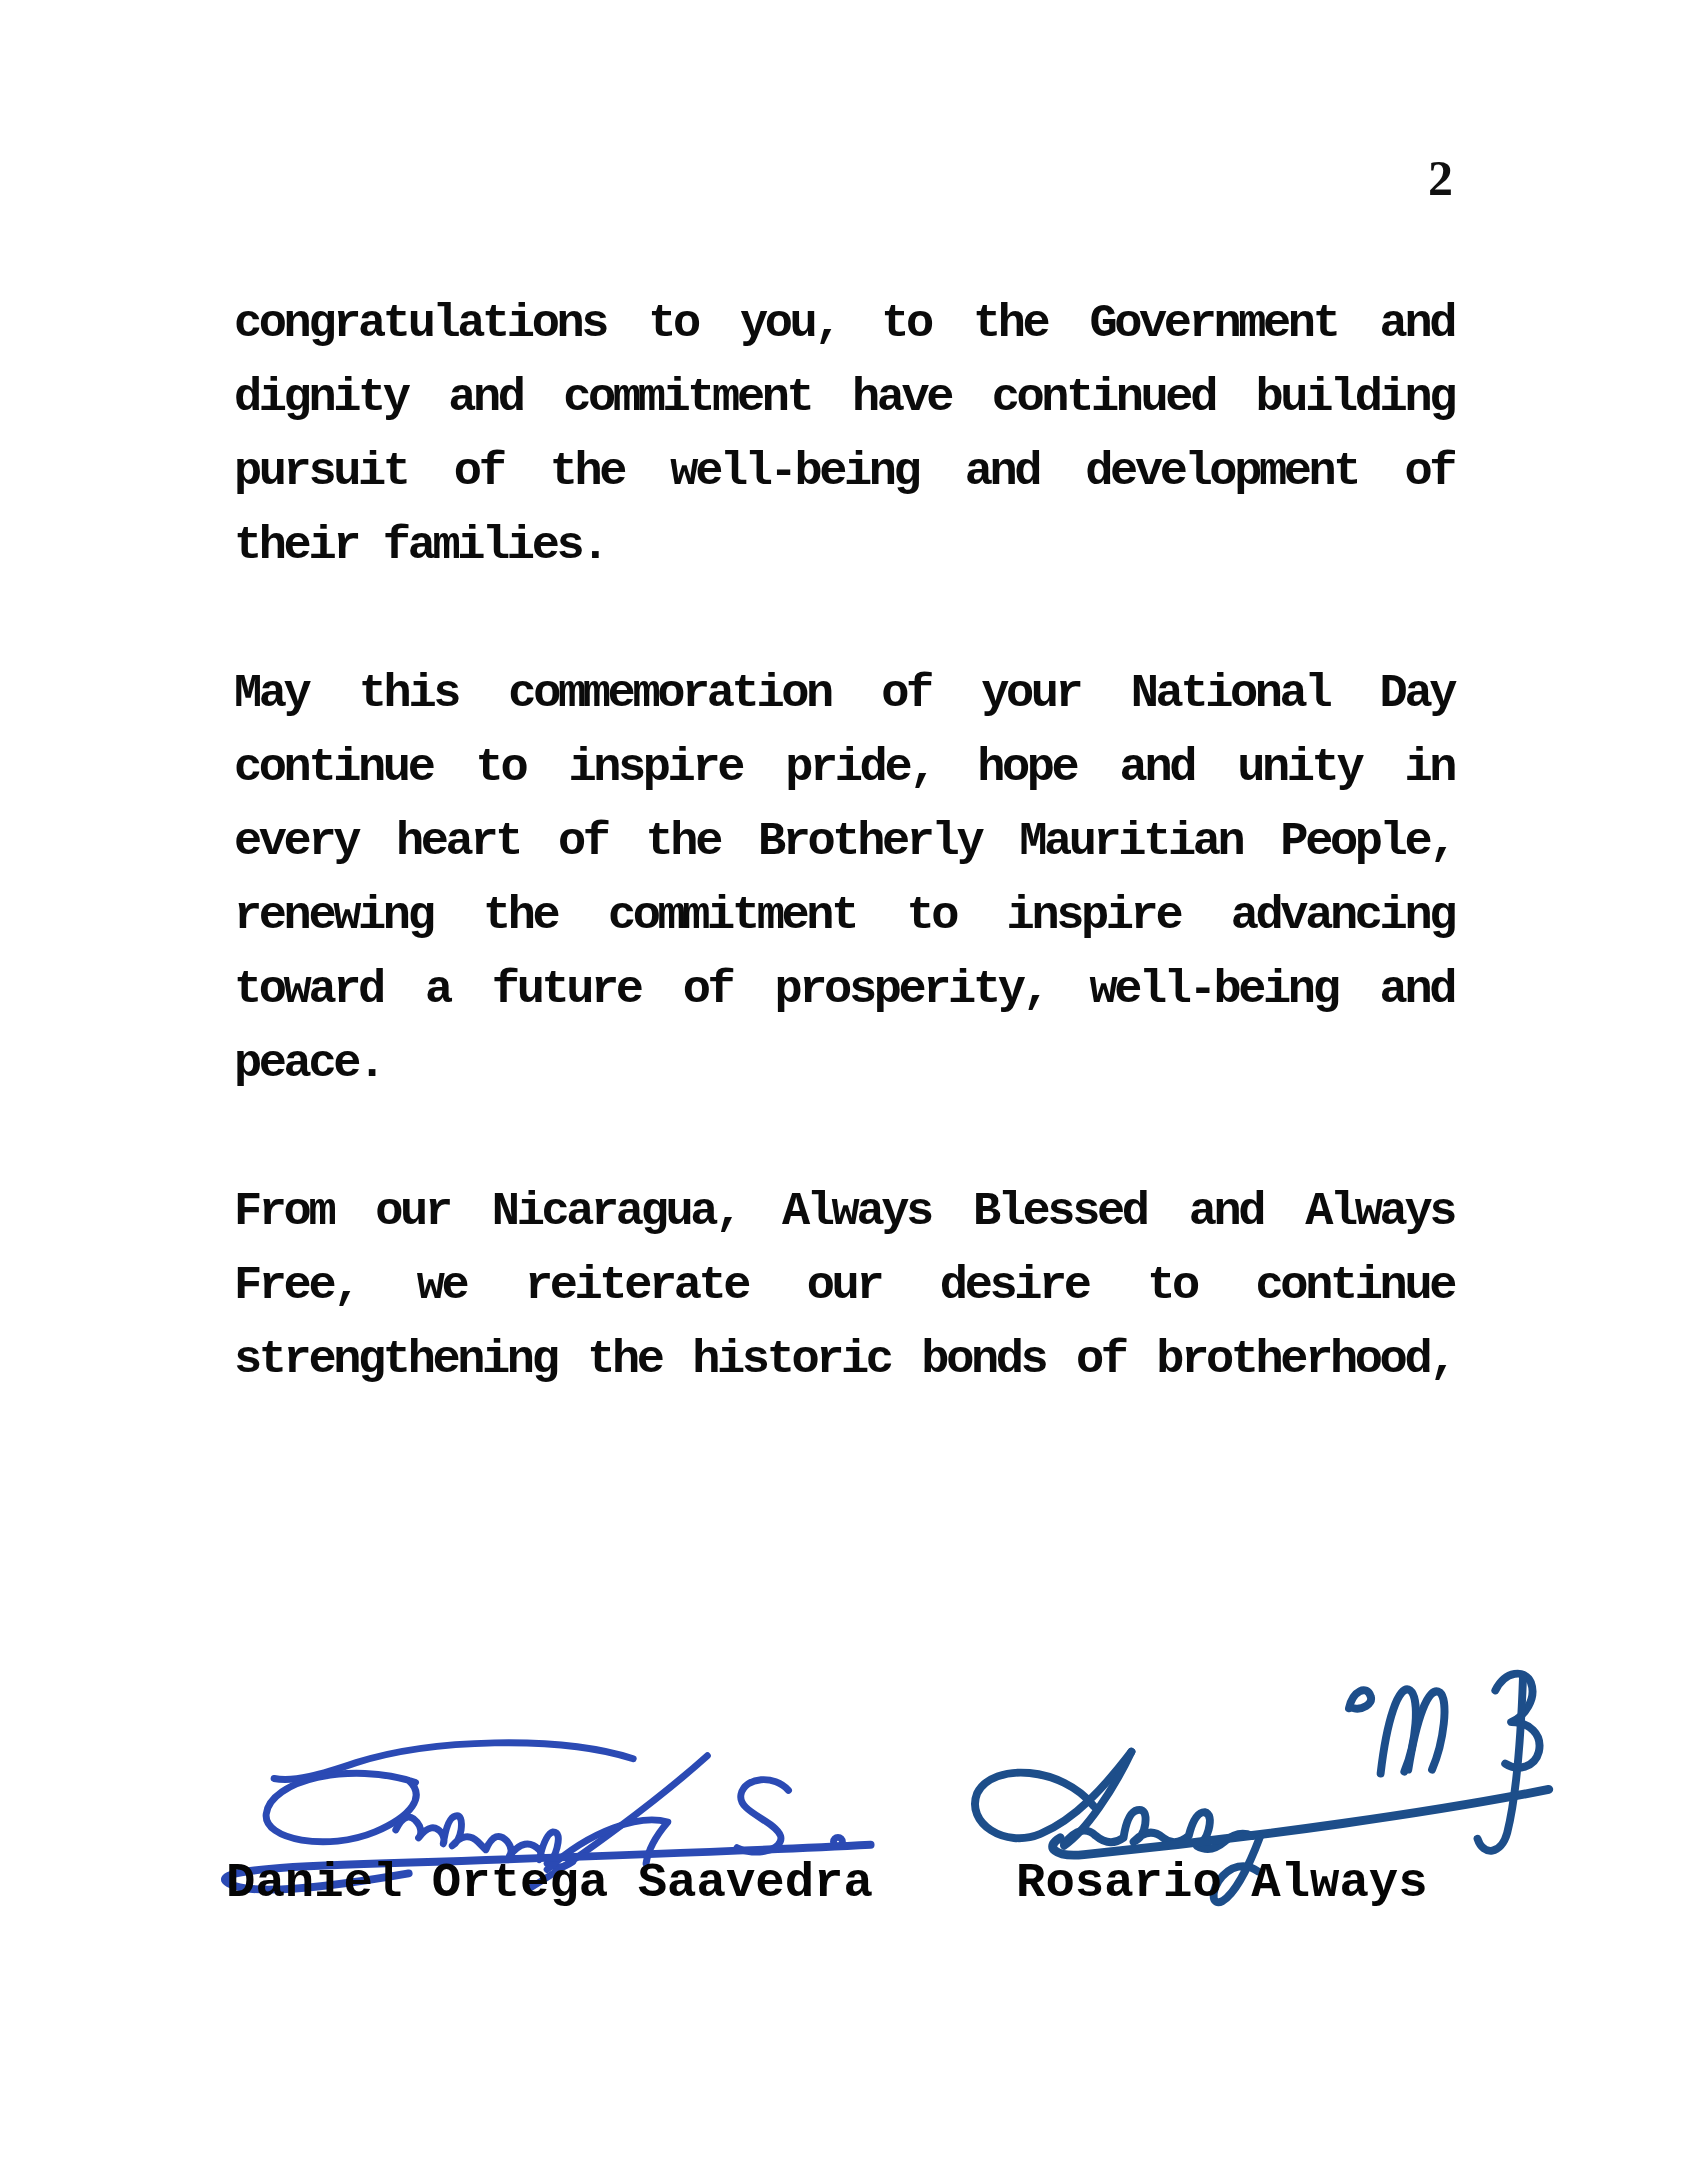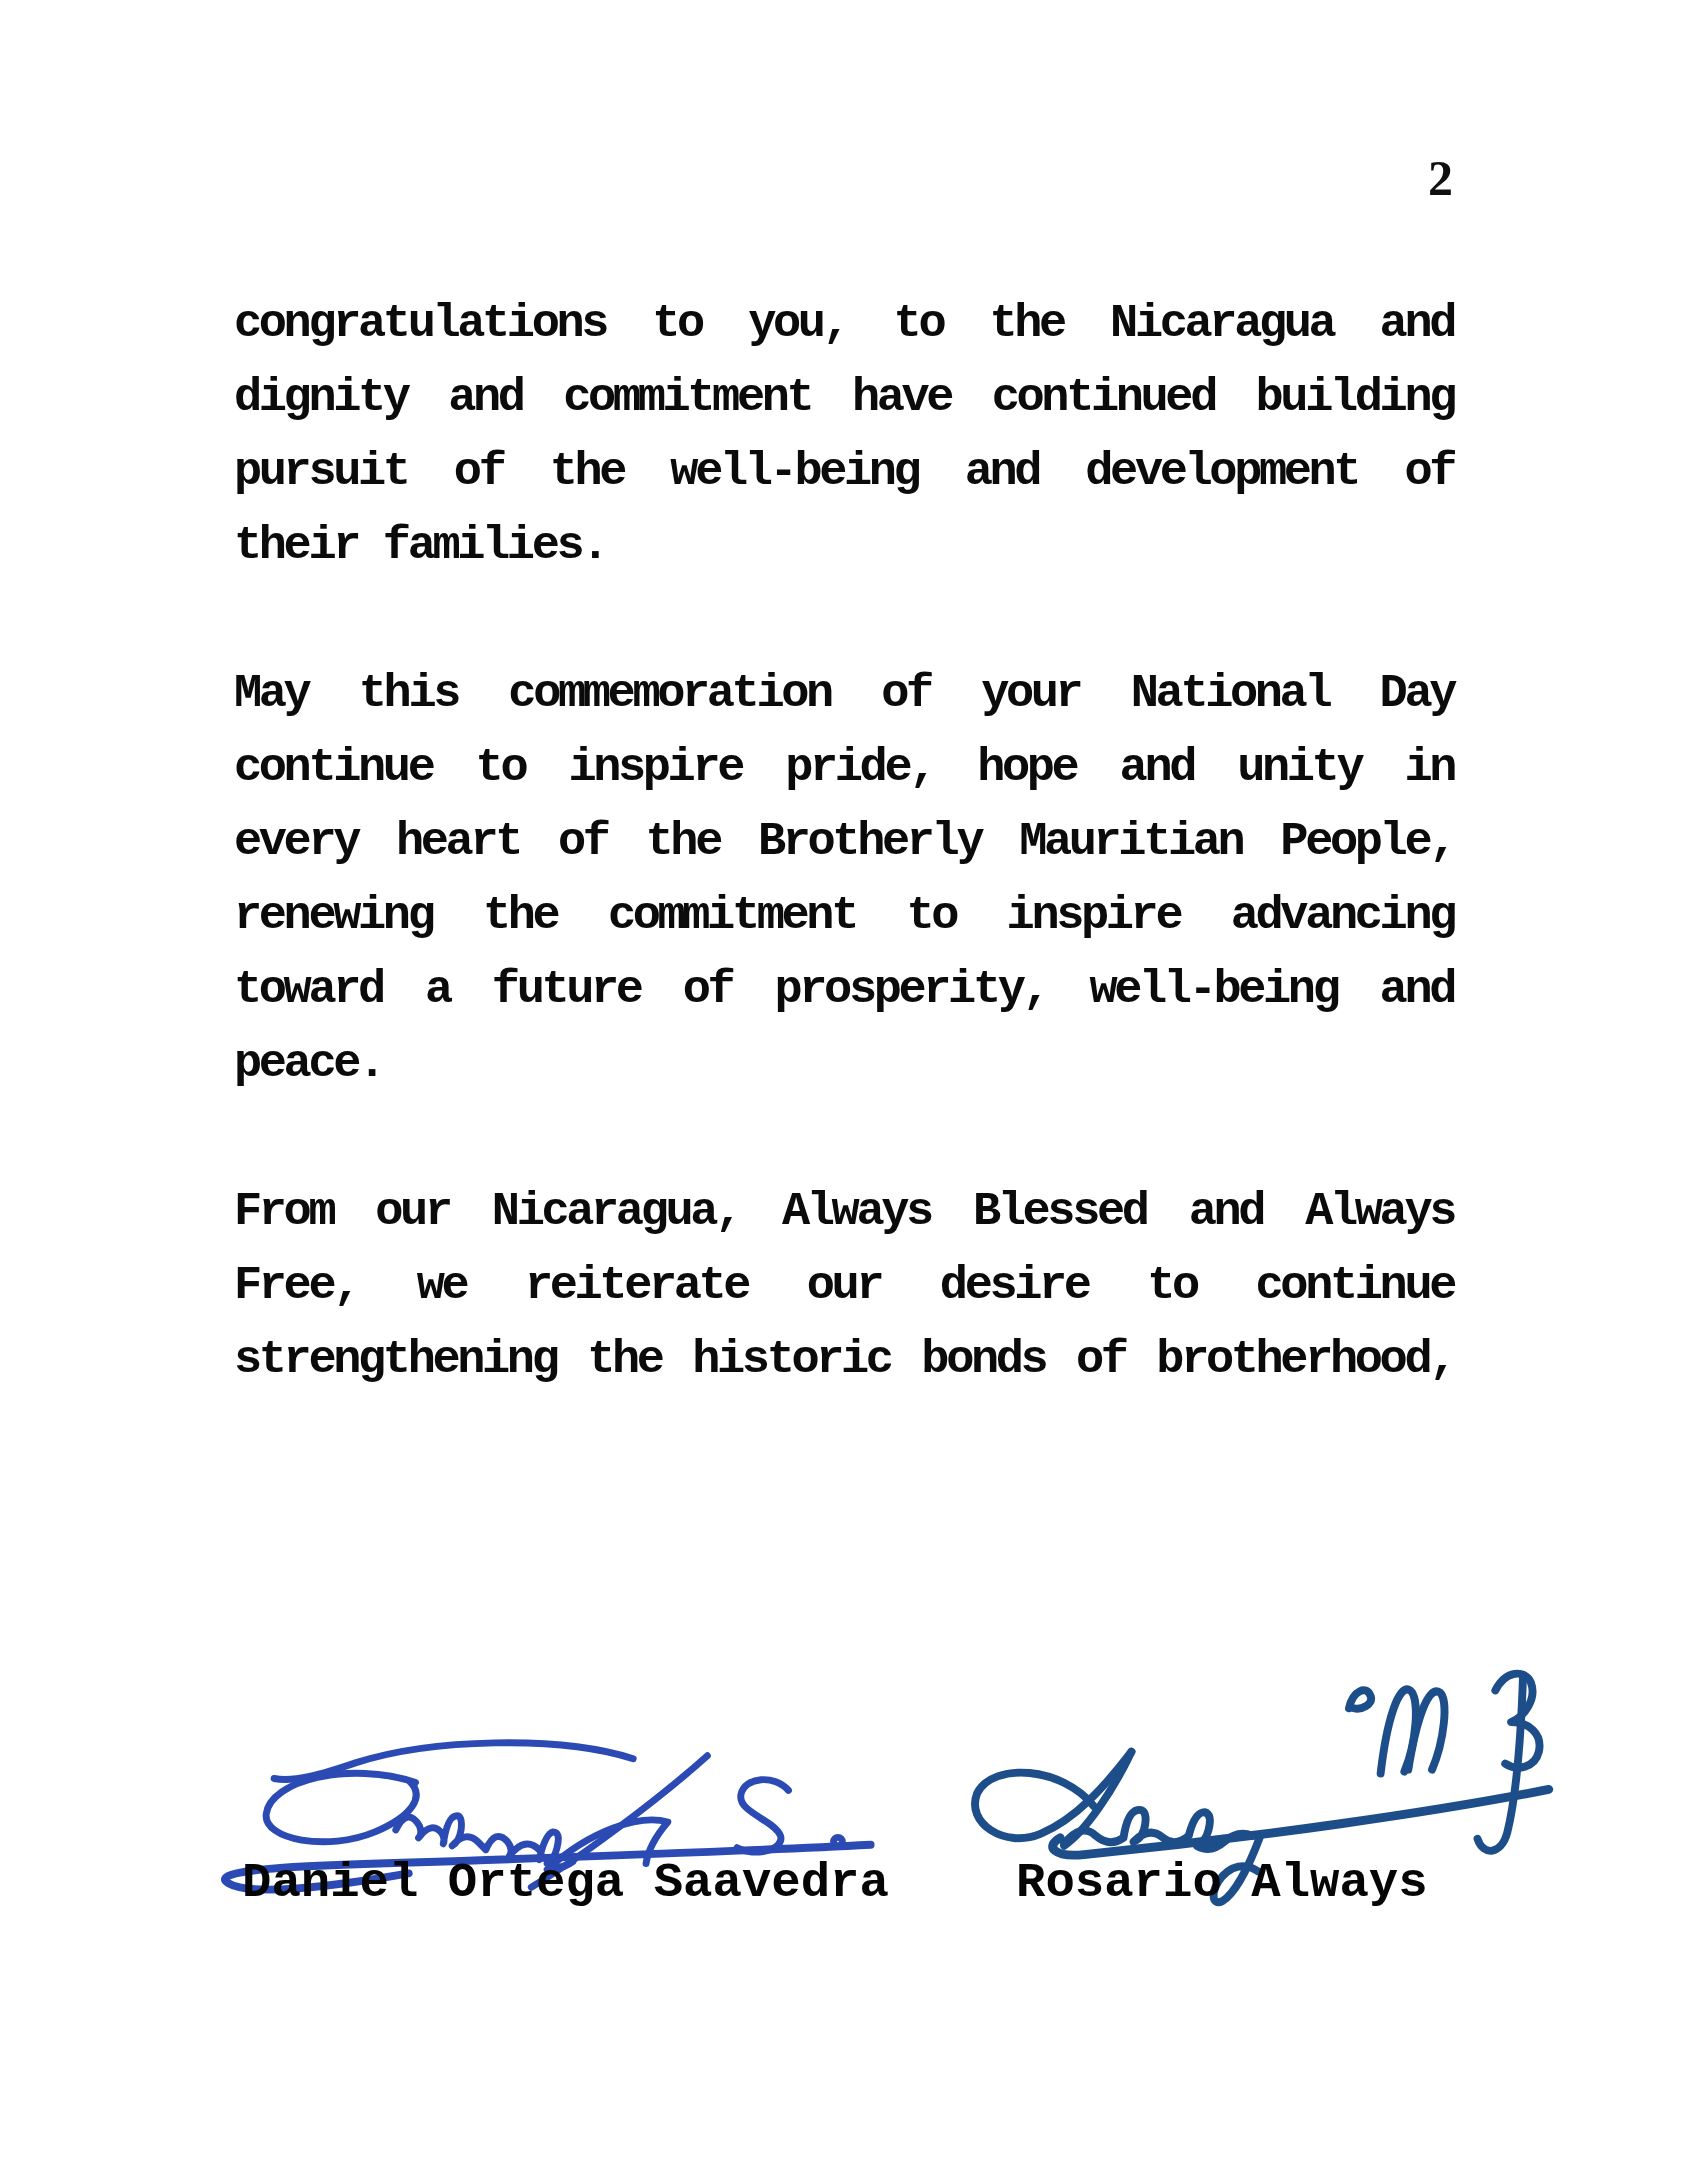--- a/index.html
+++ b/index.html
@@ -12,33 +12,33 @@
   .letter-body{position:absolute;left:234px;top:287px;width:1220px;
        font-weight:700;font-size:47px;letter-spacing:-3.4px;line-height:74px;color:#0b0b0b;}
   .para{margin:0 0 74px 0;}
   .line{text-align:justify;}
   .line.just{text-align-last:justify;}
   .sig-ink{position:absolute;pointer-events:none;}
   #sig-ink-left{left:183px;top:1731px;}
   #sig-ink-right{left:945px;top:1643px;}
   .sig-name{position:absolute;top:1854px;font-weight:700;font-size:49px;line-height:59px;
        color:#050505;white-space:nowrap;}
-  #sig-name-left{left:242px;}
+  #sig-name-left{left:226px;}
   #sig-name-right{left:1016px;}
 </style>
 </head>
 <body>
 
 <div class="page">
 
   <div class="page-number">2</div>
 
   <div class="letter-body">
       <div class="para">
-        <div class="line just">congratulations to you, to the Nicaragua and</div>
+        <div class="line just">congratulations to you, to the Government and</div>
         <div class="line just">dignity and commitment have continued building</div>
         <div class="line just">pursuit of the well-being and development of</div>
         <div class="line">their families.</div>
       </div>
       <div class="para">
         <div class="line just">May this commemoration of your National Day</div>
         <div class="line just">continue to inspire pride, hope and unity in</div>
         <div class="line just">every heart of the Brotherly Mauritian People,</div>
         <div class="line just">renewing the commitment to inspire advancing</div>
         <div class="line just">toward a future of prosperity, well-being and</div>

